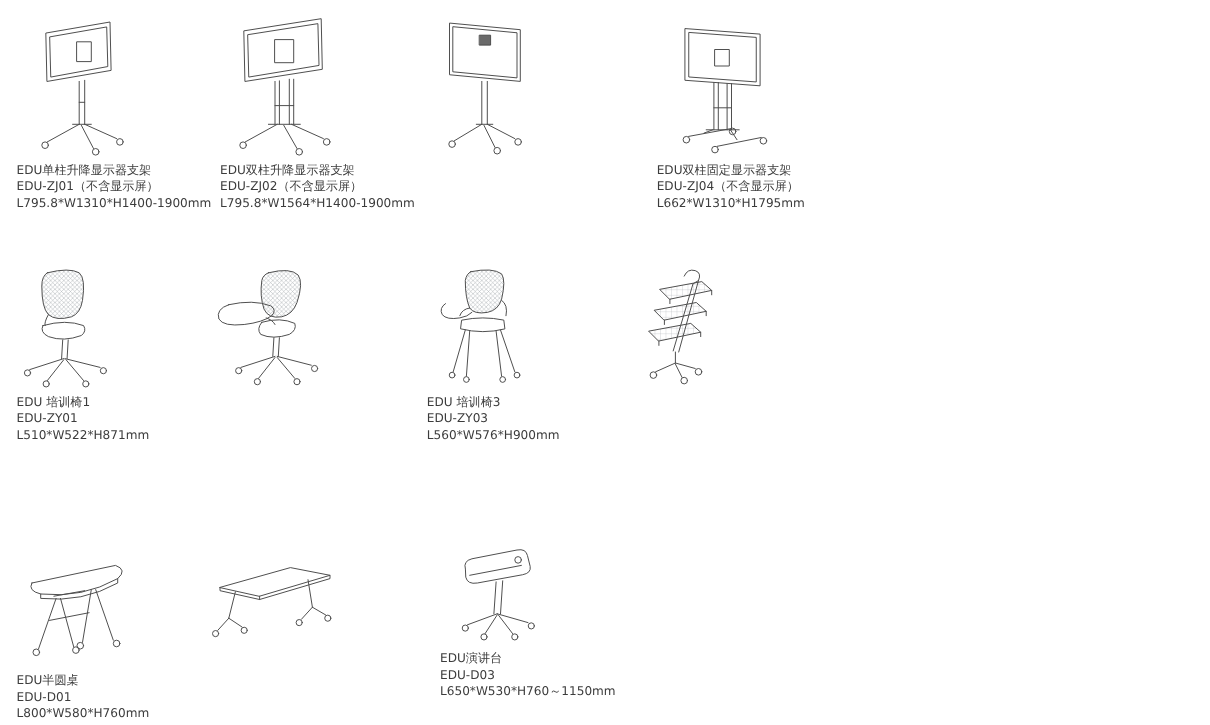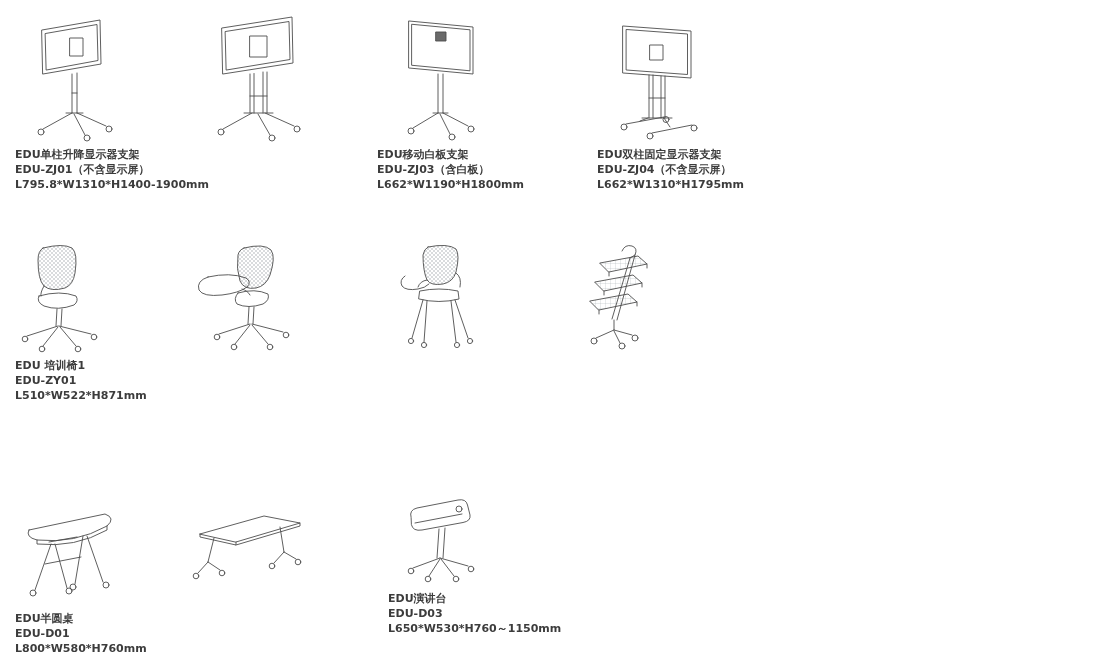--- a/index.html
+++ b/index.html
@@ -1,21 +1,21 @@
 <!DOCTYPE html>
 <html><head>
 <meta charset="utf-8">
 <style>
   html,body{margin:0;padding:0;background:#ffffff;}
   body{font-family:"DejaVu Sans","Liberation Sans",sans-serif;}
   .page{position:relative;width:1100px;height:659px;background:#ffffff;overflow:hidden;}
   figure.card{position:absolute;margin:0;padding:0;width:186px;}
   .art{display:flex;align-items:flex-end;}
   .cap{margin-top:3px;}
-  .cap .line{font-size:11px;line-height:15px;color:#3c3c3c;white-space:nowrap;font-weight:bold;}
+  .cap .line{font-size:11px;line-height:15px;color:#3c3c3c;white-space:nowrap;}
   svg{display:block;}
 </style>
 </head>
 <body>
 
 <svg width="0" height="0" style="position:absolute" aria-hidden="true">
   <defs>
     <pattern id="mesh1" width="4" height="4" patternUnits="userSpaceOnUse">
       <path d="M0 4 L4 0 M0 0 L4 4" stroke="#a9aeb3" stroke-width="0.45" fill="none"></path>
     </pattern>
@@ -57,42 +57,42 @@
           <polygon points="13.5,17.5 77,7.5 78,45.5 14.5,56"></polygon>
           <rect x="38" y="22" width="17" height="21"></rect>
           <path d="M38,60 L38,99 M42,59.5 L42,99 M51,58 L51,99 M55,58 L55,99 M38,82 L55,82 M32,99 L61,99"></path>
           <path d="M40,99 L11,115 M53,99 L82,112 M46,100 L58,121"></path>
           <circle cx="9" cy="118" r="3"></circle>
             <circle cx="85" cy="115" r="3"></circle>
             <circle cx="60" cy="124" r="3"></circle>
         </g>
       </svg>
     </div>
+    <figcaption class="cap">
+      <div class="line">EDU双柱升降显示器支架</div>
+      <div class="line">EDU-ZJ02（不含显示屏）</div>
+      <div class="line">L795.8*W1564*H1400-1900mm</div>
+    </figcaption>
   </figure>
 
   <figure class="card" style="left:377px;top:8px">
     <div class="art" style="height:136px">
       <svg width="82" height="132" viewBox="0 0 82 132" style="margin-left:23px">
         <g fill="none" stroke="#4d4d4d" stroke-width="0.9" stroke-linejoin="round" stroke-linecap="round">
           <polygon points="9,9 73,15 73,62 9,56"></polygon>
           <polygon points="12,12.3 70,17.8 70,58.8 12,53.3"></polygon>
           <rect x="36" y="20" width="10" height="9" fill="#6a6a6a"></rect>
           <path d="M38,62 L38,101 M43,62 L43,101 M33,101 L48,101"></path>
           <path d="M38,101 L13,116 M43,101 L68,114 M40,102 L50,122"></path>
           <circle cx="11" cy="119" r="3"></circle>
             <circle cx="71" cy="117" r="3"></circle>
             <circle cx="52" cy="125" r="3"></circle>
         </g>
       </svg>
     </div>
-    <figcaption class="cap">
-      <div class="line">EDU移动白板支架</div>
-      <div class="line">EDU-ZJ03（含白板）</div>
-      <div class="line">L662*W1190*H1800mm</div>
-    </figcaption>
   </figure>
 
   <figure class="card" style="left:597px;top:8px">
     <div class="art" style="height:136px">
       <svg width="92" height="126" viewBox="0 0 92 126" style="margin-left:15px">
         <g fill="none" stroke="#4d4d4d" stroke-width="0.9" stroke-linejoin="round" stroke-linecap="round">
           <polygon points="11,8 79,13 79,60 11,55"></polygon>
           <polygon points="14.5,11.5 75.5,16 75.5,56.5 14.5,52"></polygon>
           <rect x="38" y="27" width="13" height="15"></rect>
           <path d="M37,57 L37,100 M41,57 L41,100 M49,58 L49,100 M53,58 L53,100 M37,80 L53,80 M30,100 L60,100"></path>
@@ -163,20 +163,25 @@
           <path d="M58,30 Q64,34 62,44"></path>
           <path d="M22,48 Q41,44 60,48 L61,56 Q41,61 21,56 Z"></path>
           <path d="M25,57 L14,95 M57,57 L70,95 M29,58 L26,99 M53,58 L58,99"></path>
           <circle cx="13" cy="98" r="2.6"></circle>
             <circle cx="72" cy="98" r="2.6"></circle>
           <circle cx="26" cy="102" r="2.6"></circle>
             <circle cx="59" cy="102" r="2.6"></circle>
         </g>
       </svg>
     </div>
+    <figcaption class="cap">
+      <div class="line">EDU 培训椅3</div>
+      <div class="line">EDU-ZY03</div>
+      <div class="line">L560*W576*H900mm</div>
+    </figcaption>
   </figure>
 
   <figure class="card" style="left:568px;top:243px">
     <div class="art" style="height:112px">
       <svg width="96" height="112" viewBox="0 0 96 112" style="margin-left:2px">
         <g fill="none" stroke="#4d4d4d" stroke-width="0.9" stroke-linejoin="round" stroke-linecap="round">
           <path d="M52,8 Q55,1 62,3 Q68,5 65,12 L60,15"></path>
           <g fill="url(#grid1)">
             <polygon points="30,20 68,13 77,21 39,29"></polygon>
             <polygon points="25,39 63,32 72,40 34,48"></polygon>
@@ -227,21 +232,21 @@
           <circle cx="12" cy="66" r="2.8"></circle>
             <circle cx="38" cy="63" r="2.8"></circle>
           <path d="M96,17 L100,42 M100,42 L90,53 M100,42 L112,49"></path>
           <circle cx="88" cy="56" r="2.8"></circle>
             <circle cx="114" cy="52" r="2.8"></circle>
         </g>
       </svg>
     </div>
   </figure>
 
-  <figure class="card" style="left:388px;top:476px">
+  <figure class="card" style="left:400px;top:476px">
     <div class="art" style="height:112px">
       <svg width="88" height="92" viewBox="0 0 88 92" style="margin-left:10px">
         <g fill="none" stroke="#4d4d4d" stroke-width="0.9" stroke-linejoin="round" stroke-linecap="round">
           <path d="M13,21 Q11,14 19,12 L60,4 Q68,2.5 69.5,9 L72,19 Q73,25 65,26.5 L24,34 Q15,35.5 13.5,29 Z"></path>
           <circle cx="61" cy="13" r="3"></circle>
           <path d="M17,27 L64,18"></path>
           <path d="M41,33 L39,62 M47,32 L45,62"></path>
           <path d="M42,62 L15,72 M42,62 L70,70 M42,63 L31,80 M43,63 L56,80"></path>
           <circle cx="13" cy="75" r="2.8"></circle>
             <circle cx="73" cy="73" r="2.8"></circle>

